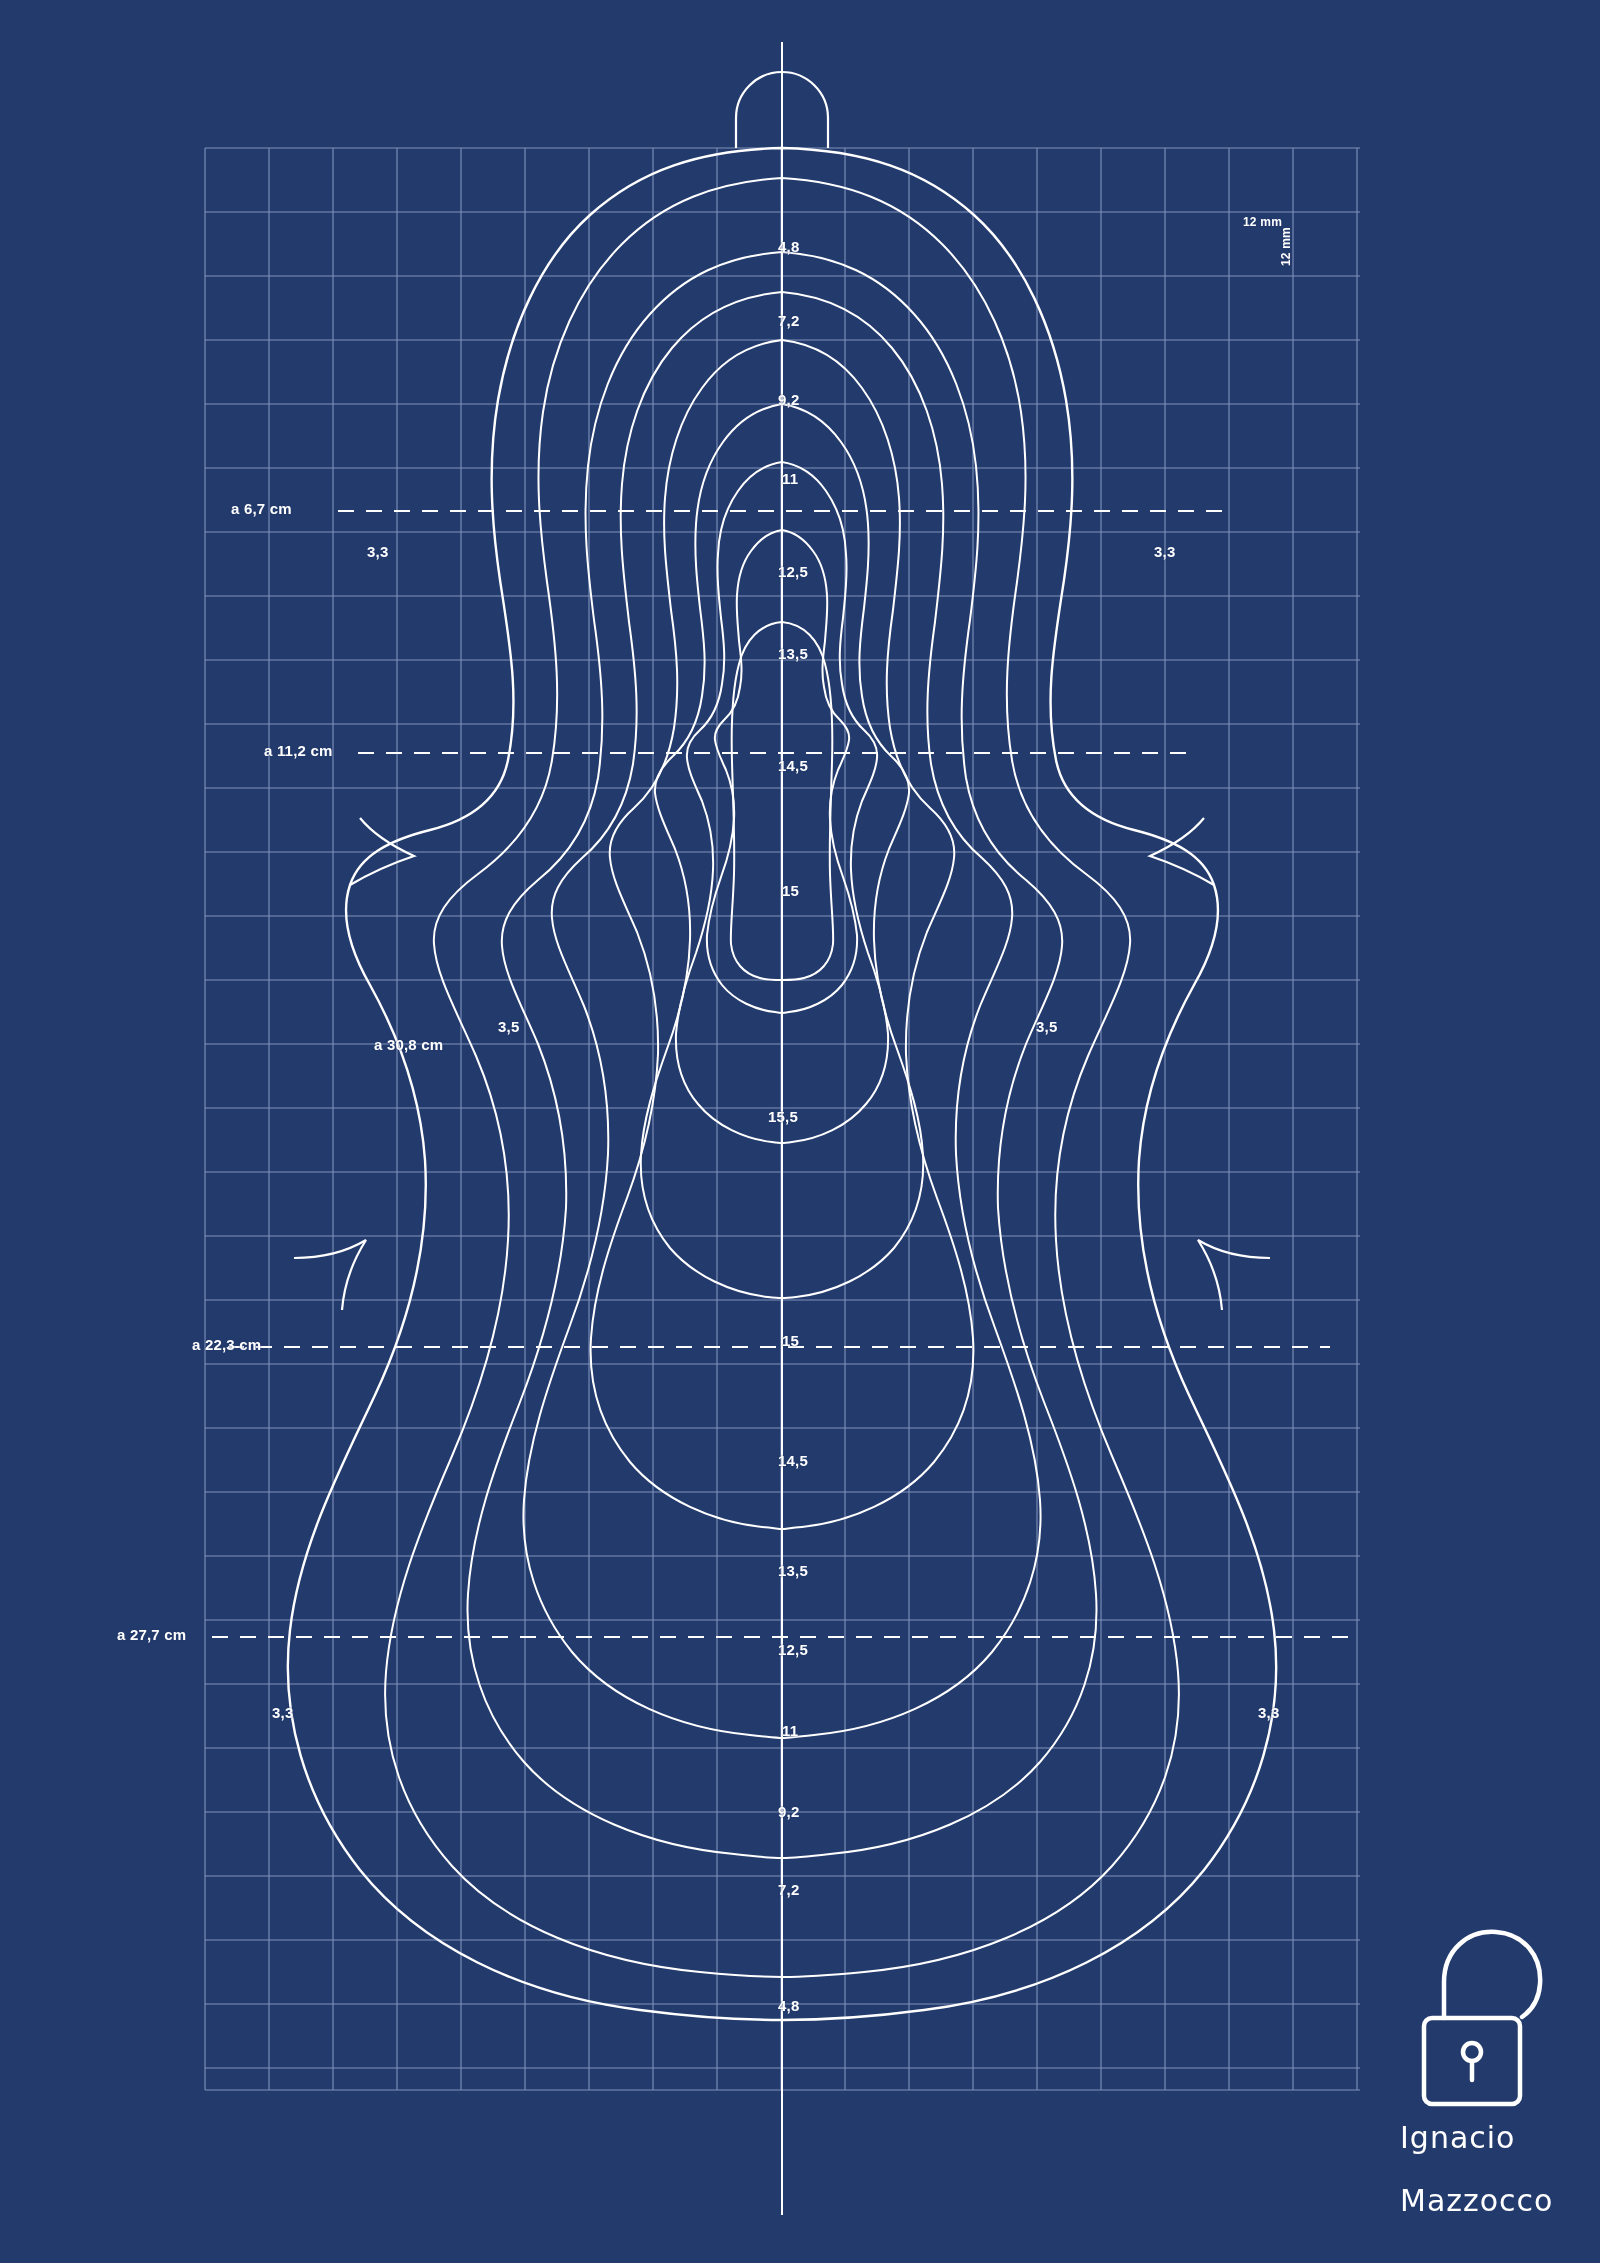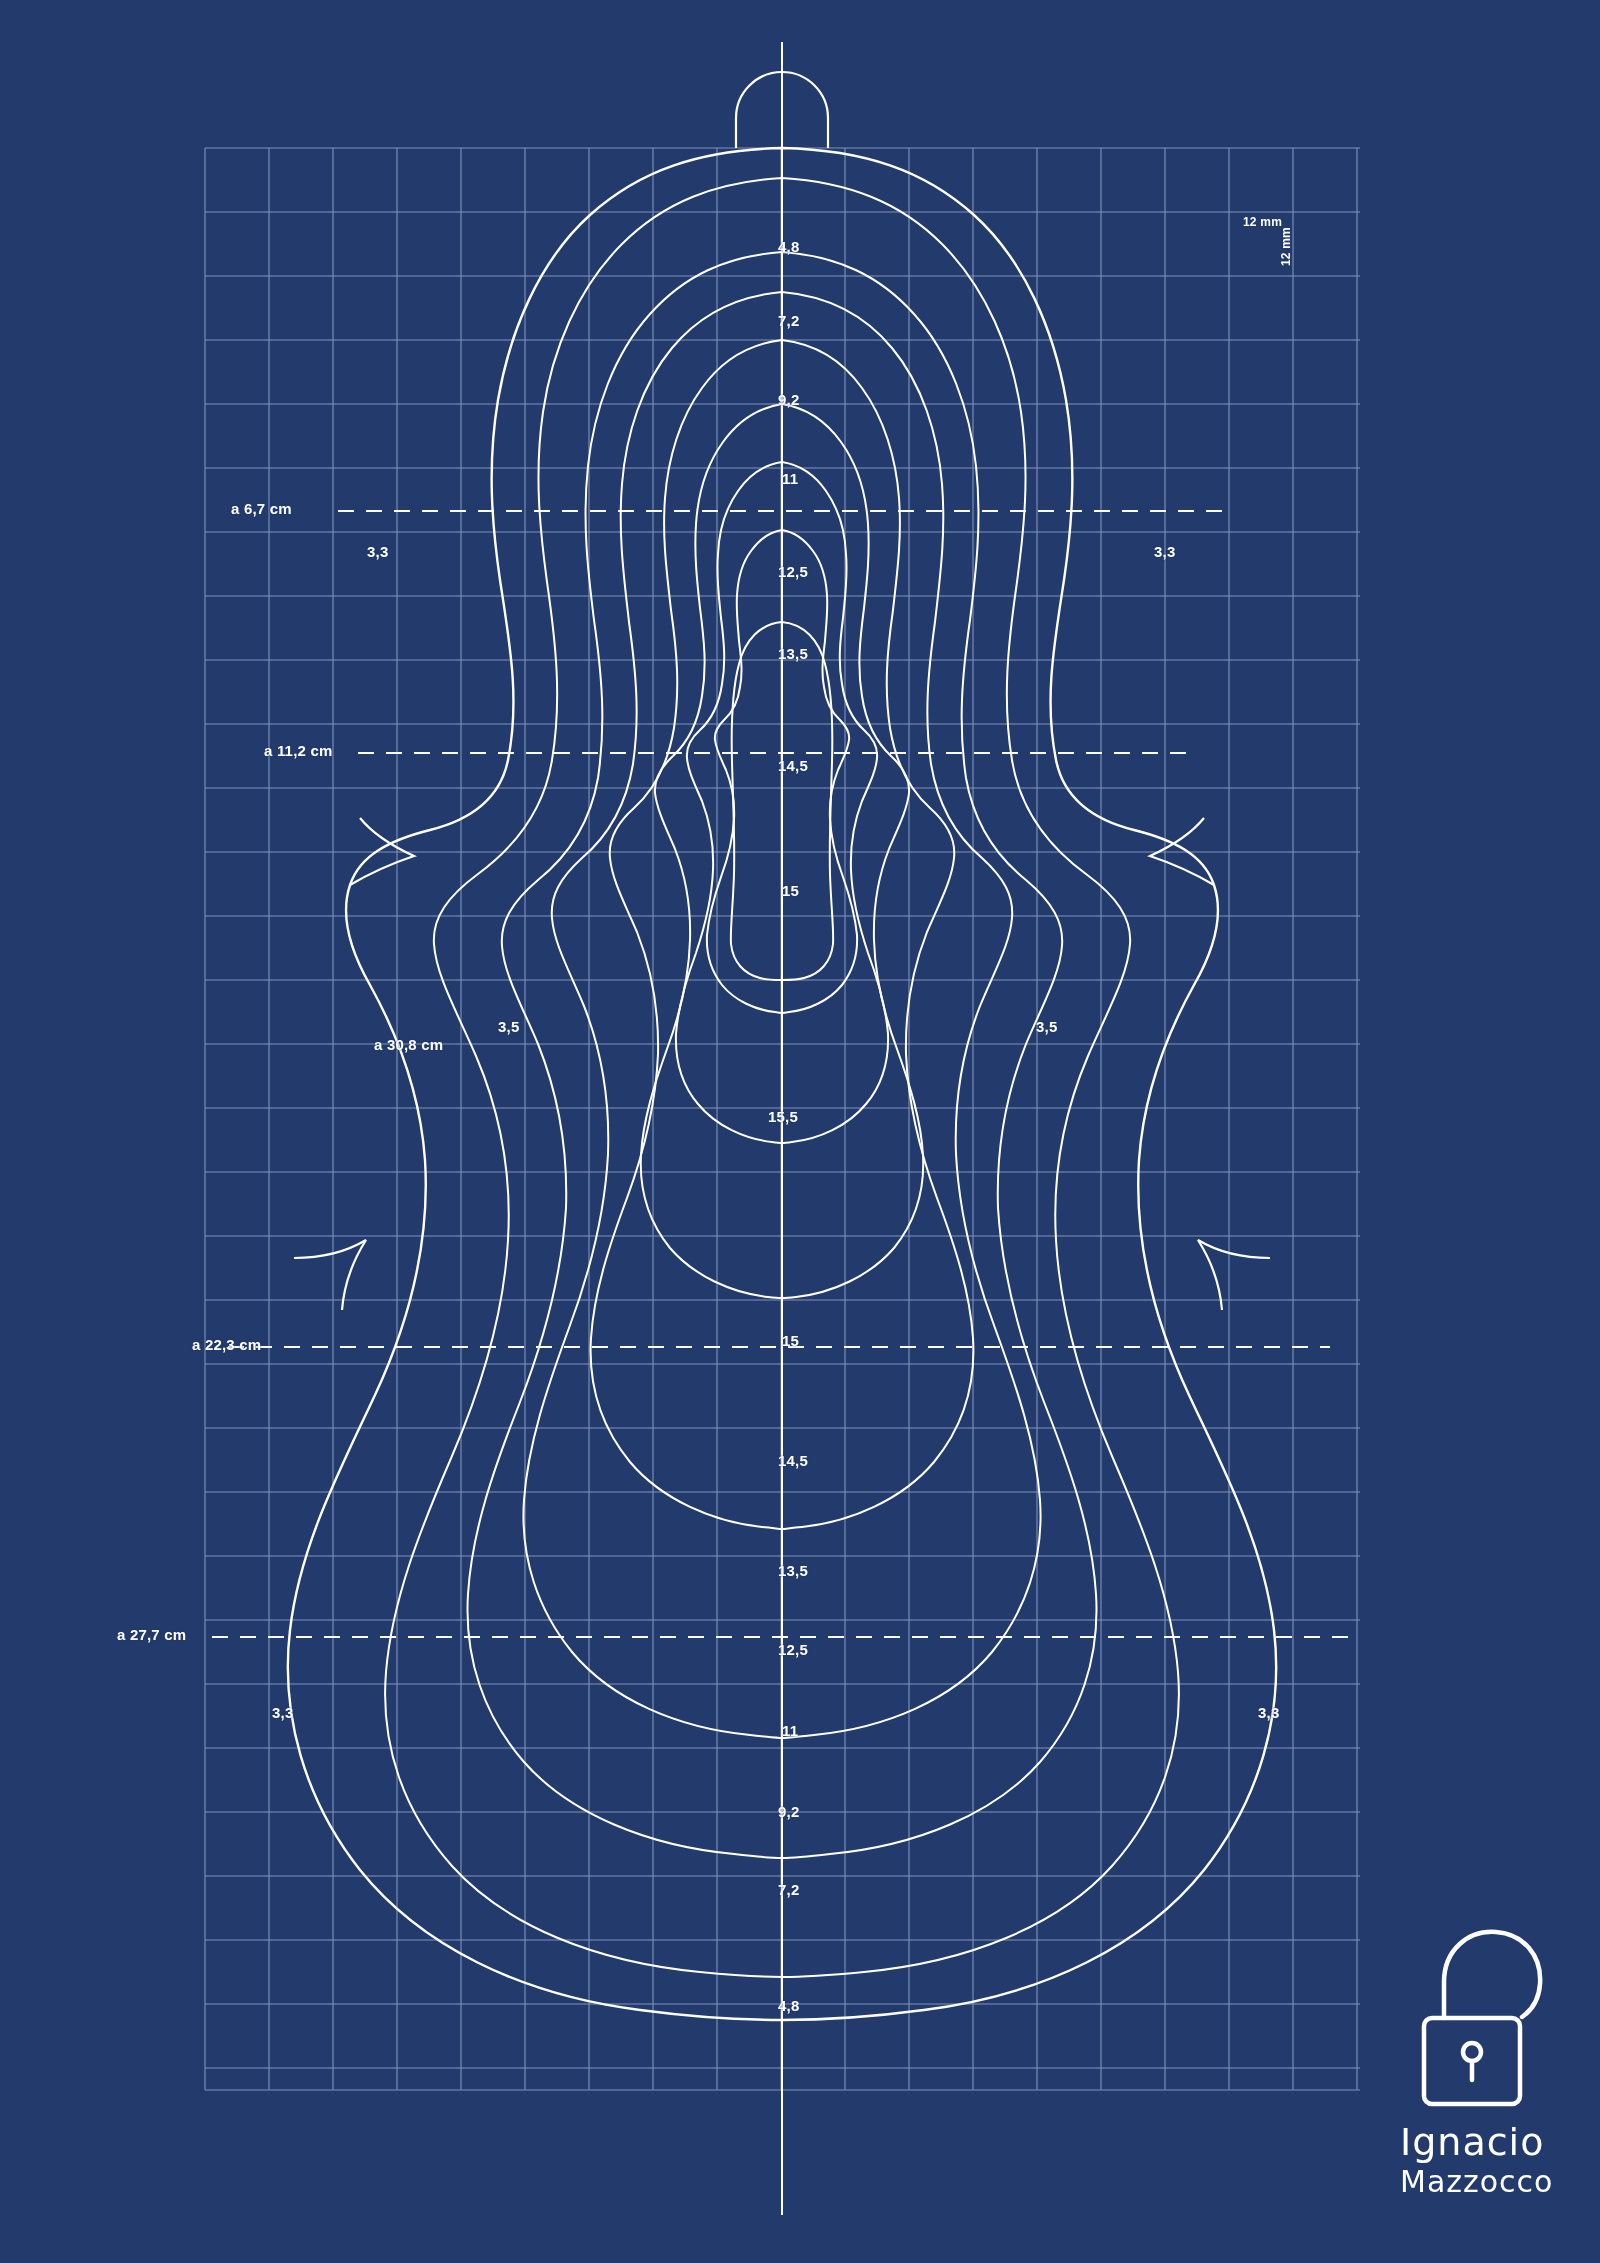--- a/index.html
+++ b/index.html
@@ -14,22 +14,22 @@
   .lbl{
     position:absolute;color:#ffffff;font-size:15px;font-weight:bold;
     white-space:nowrap;letter-spacing:.2px;
     text-shadow:0 0 2px rgba(35,58,108,.9);
   }
   .lbl.vert{writing-mode:vertical-rl;transform:rotate(180deg);font-size:12px;}
   .lbl.horz{font-size:12px;}
   .sig{
     position:absolute;color:#ffffff;
   }
-  .sig .l1{font-family:"DejaVu Sans", sans-serif;font-size:38px;letter-spacing:1px;}
-  .sig .l2{font-family:"DejaVu Sans", sans-serif;font-size:30px;letter-spacing:1px;}
+  .sig .l1{font-family:"DejaVu Sans", sans-serif;font-size:30px;letter-spacing:1px;}
+  .sig .l2{font-family:"DejaVu Sans", sans-serif;font-size:30px;letter-spacing:1px;margin-top:28px;}
 </style>
 </head>
 <body>
 
 <div id="stage">
 
   <svg class="plan" viewBox="0 0 1600 2263">
     <defs>
       <clipPath id="sheetclip">
         <rect x="205" y="148" width="1155" height="1942"></rect>

